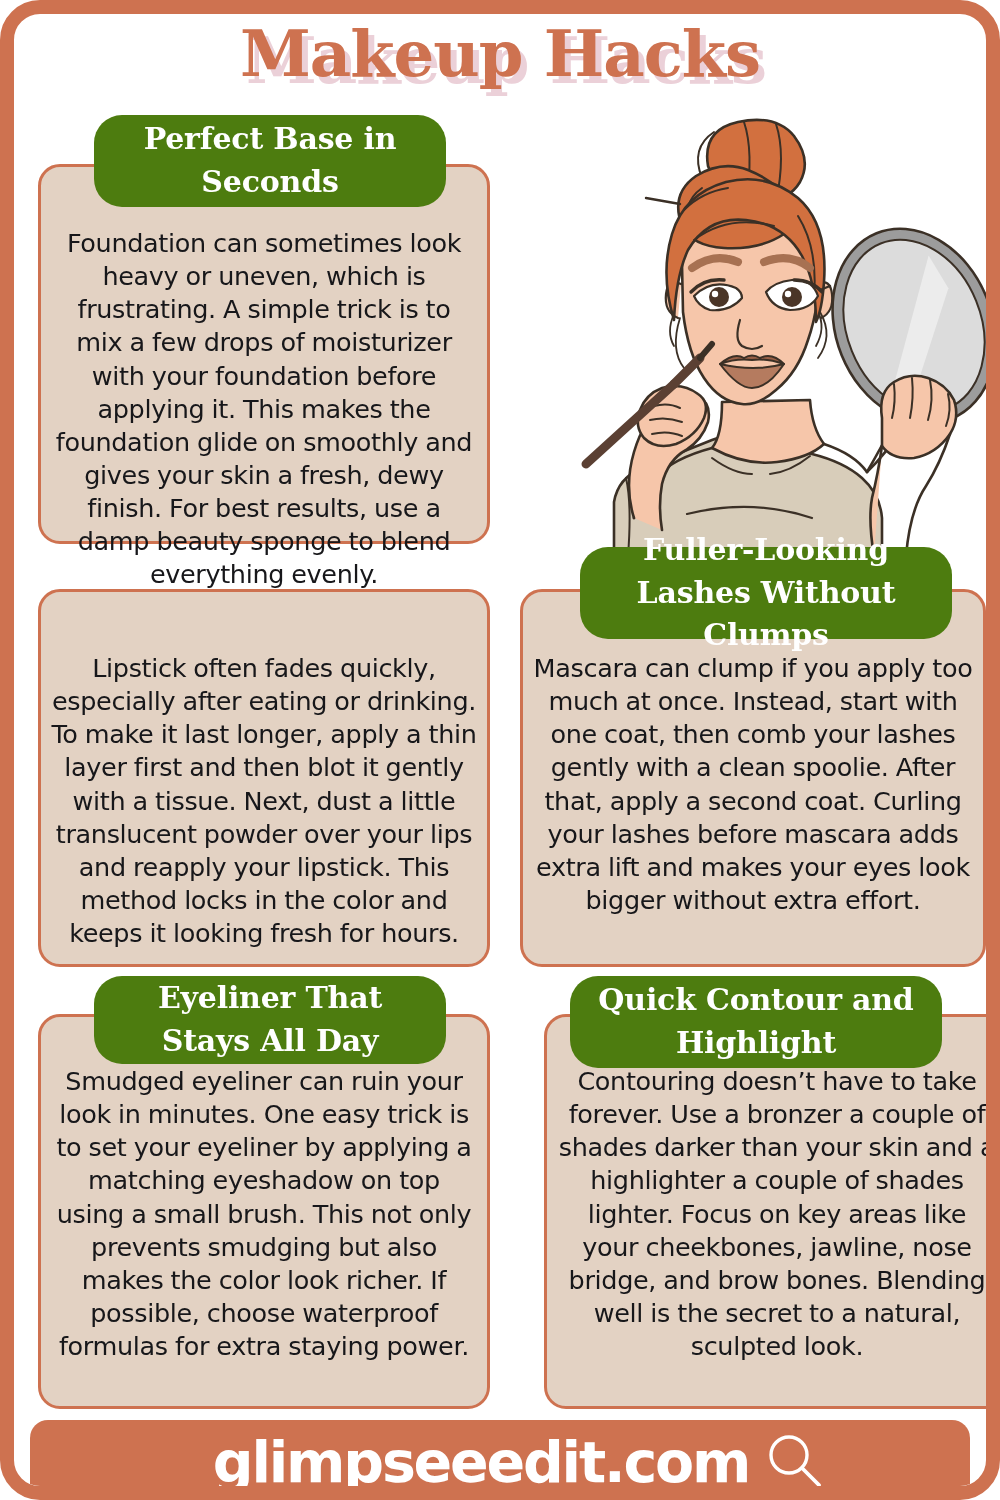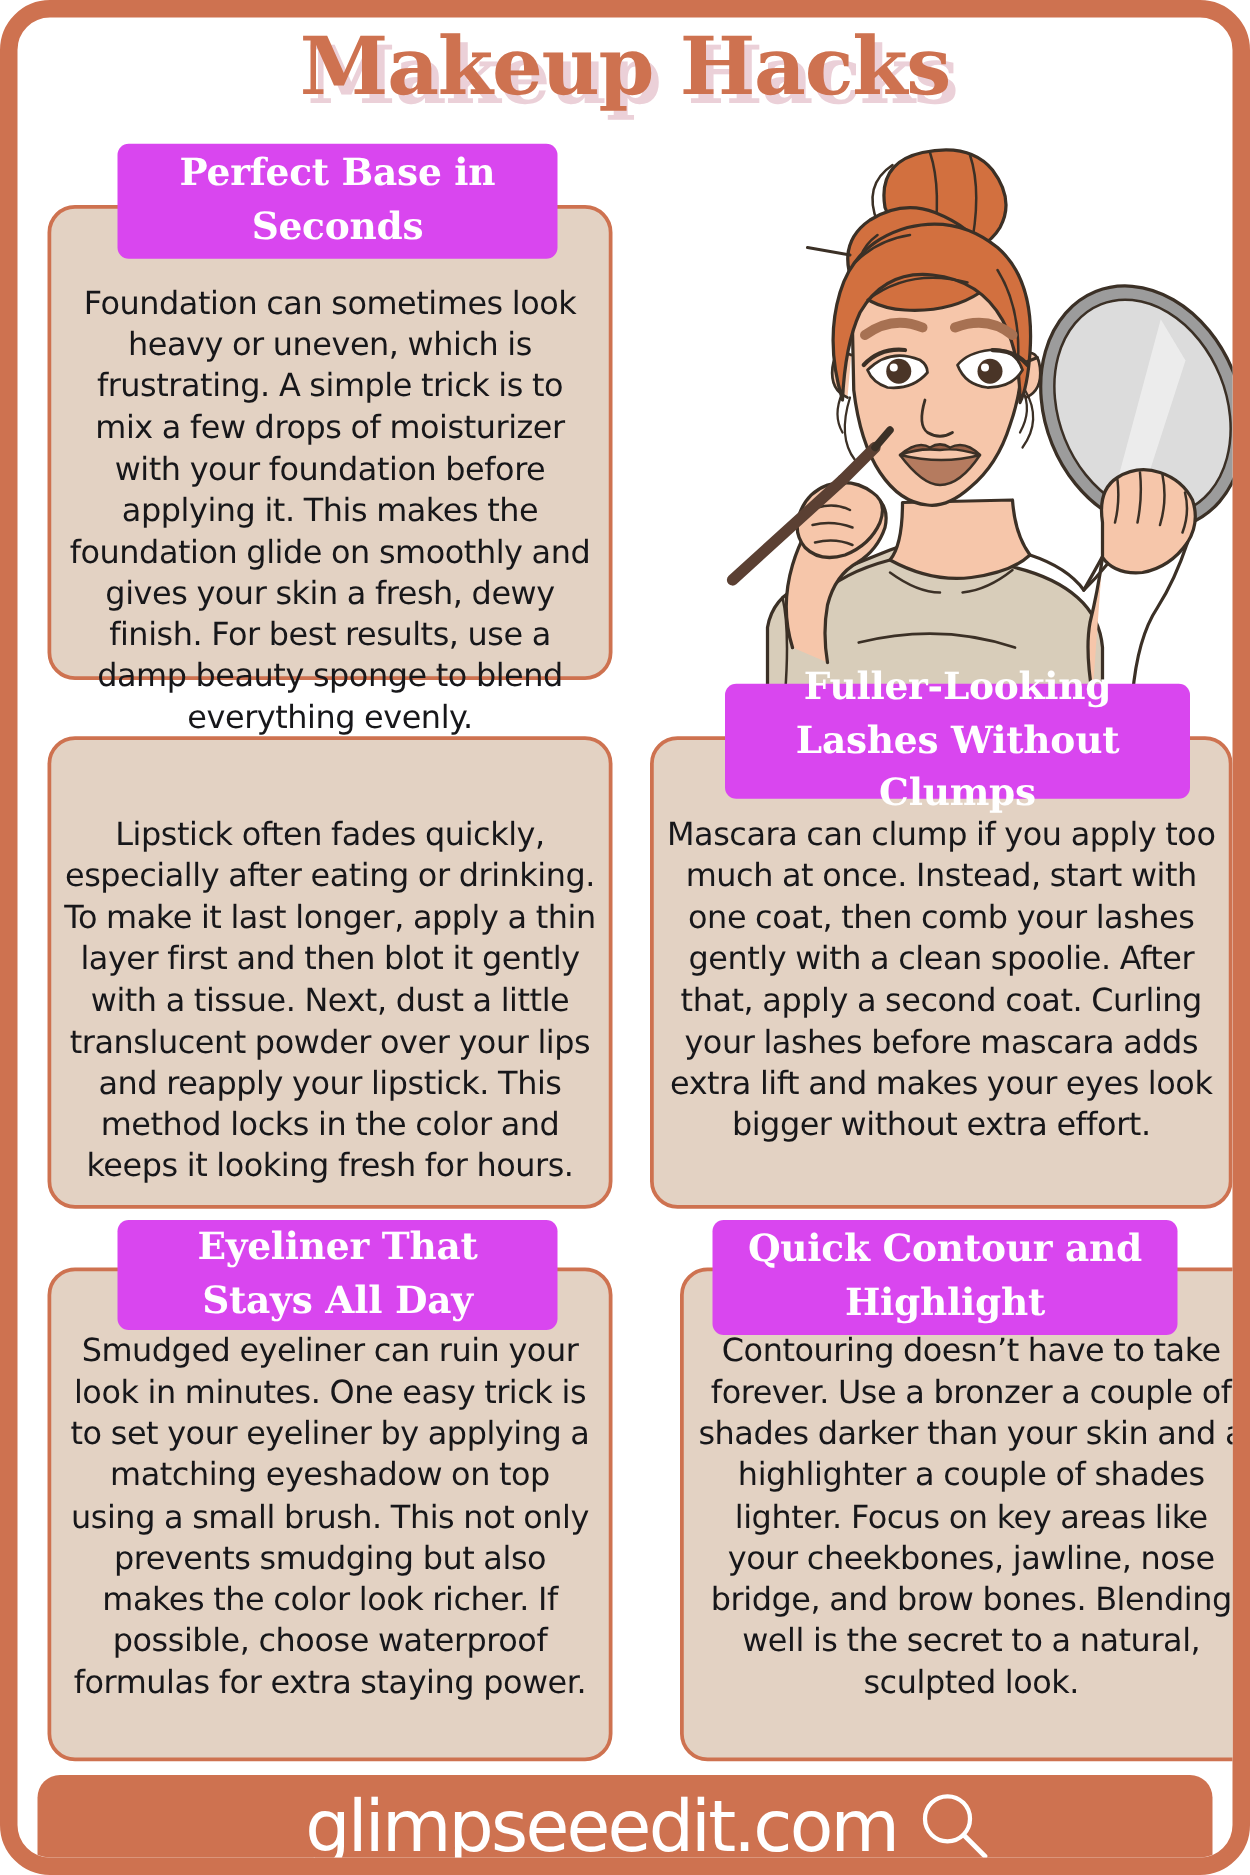--- a/index.html
+++ b/index.html
@@ -72,22 +72,22 @@
     line-height: 1.30;
     color: #17171a;
     text-align: center;
     font-family: "DejaVu Sans", "Liberation Sans", sans-serif;
     letter-spacing: -0.35px;
     word-spacing: -0.5px;
   }
   .badge {
     position: absolute;
     box-sizing: border-box;
-    background: #d946ef;
-    border-radius: 9px;
+    background: #4d7c0f;
+    border-radius: 28px;
     color: #ffffff;
     font-family: "DejaVu Serif", "Liberation Serif", serif;
     font-weight: 700;
     font-size: 30px;
     line-height: 1.42;
     text-align: center;
     display: flex;
     align-items: center;
     justify-content: center;
     z-index: 30;
@@ -130,21 +130,21 @@
     background: #CE7250;
     border-radius: 18px;
     display: flex;
     align-items: center;
     justify-content: center;
     gap: 14px;
     z-index: 20;
   }
   #footer-text {
     font-family: "DejaVu Sans", "Liberation Sans", sans-serif;
-    font-weight: 400;
+    font-weight: 700;
     font-size: 57px;
     color: #ffffff;
     letter-spacing: -2.2px;
     line-height: 1;
     margin-left: 40px;
   }
   #search-icon { display: block; }
 </style>
 </head>
 <body>

